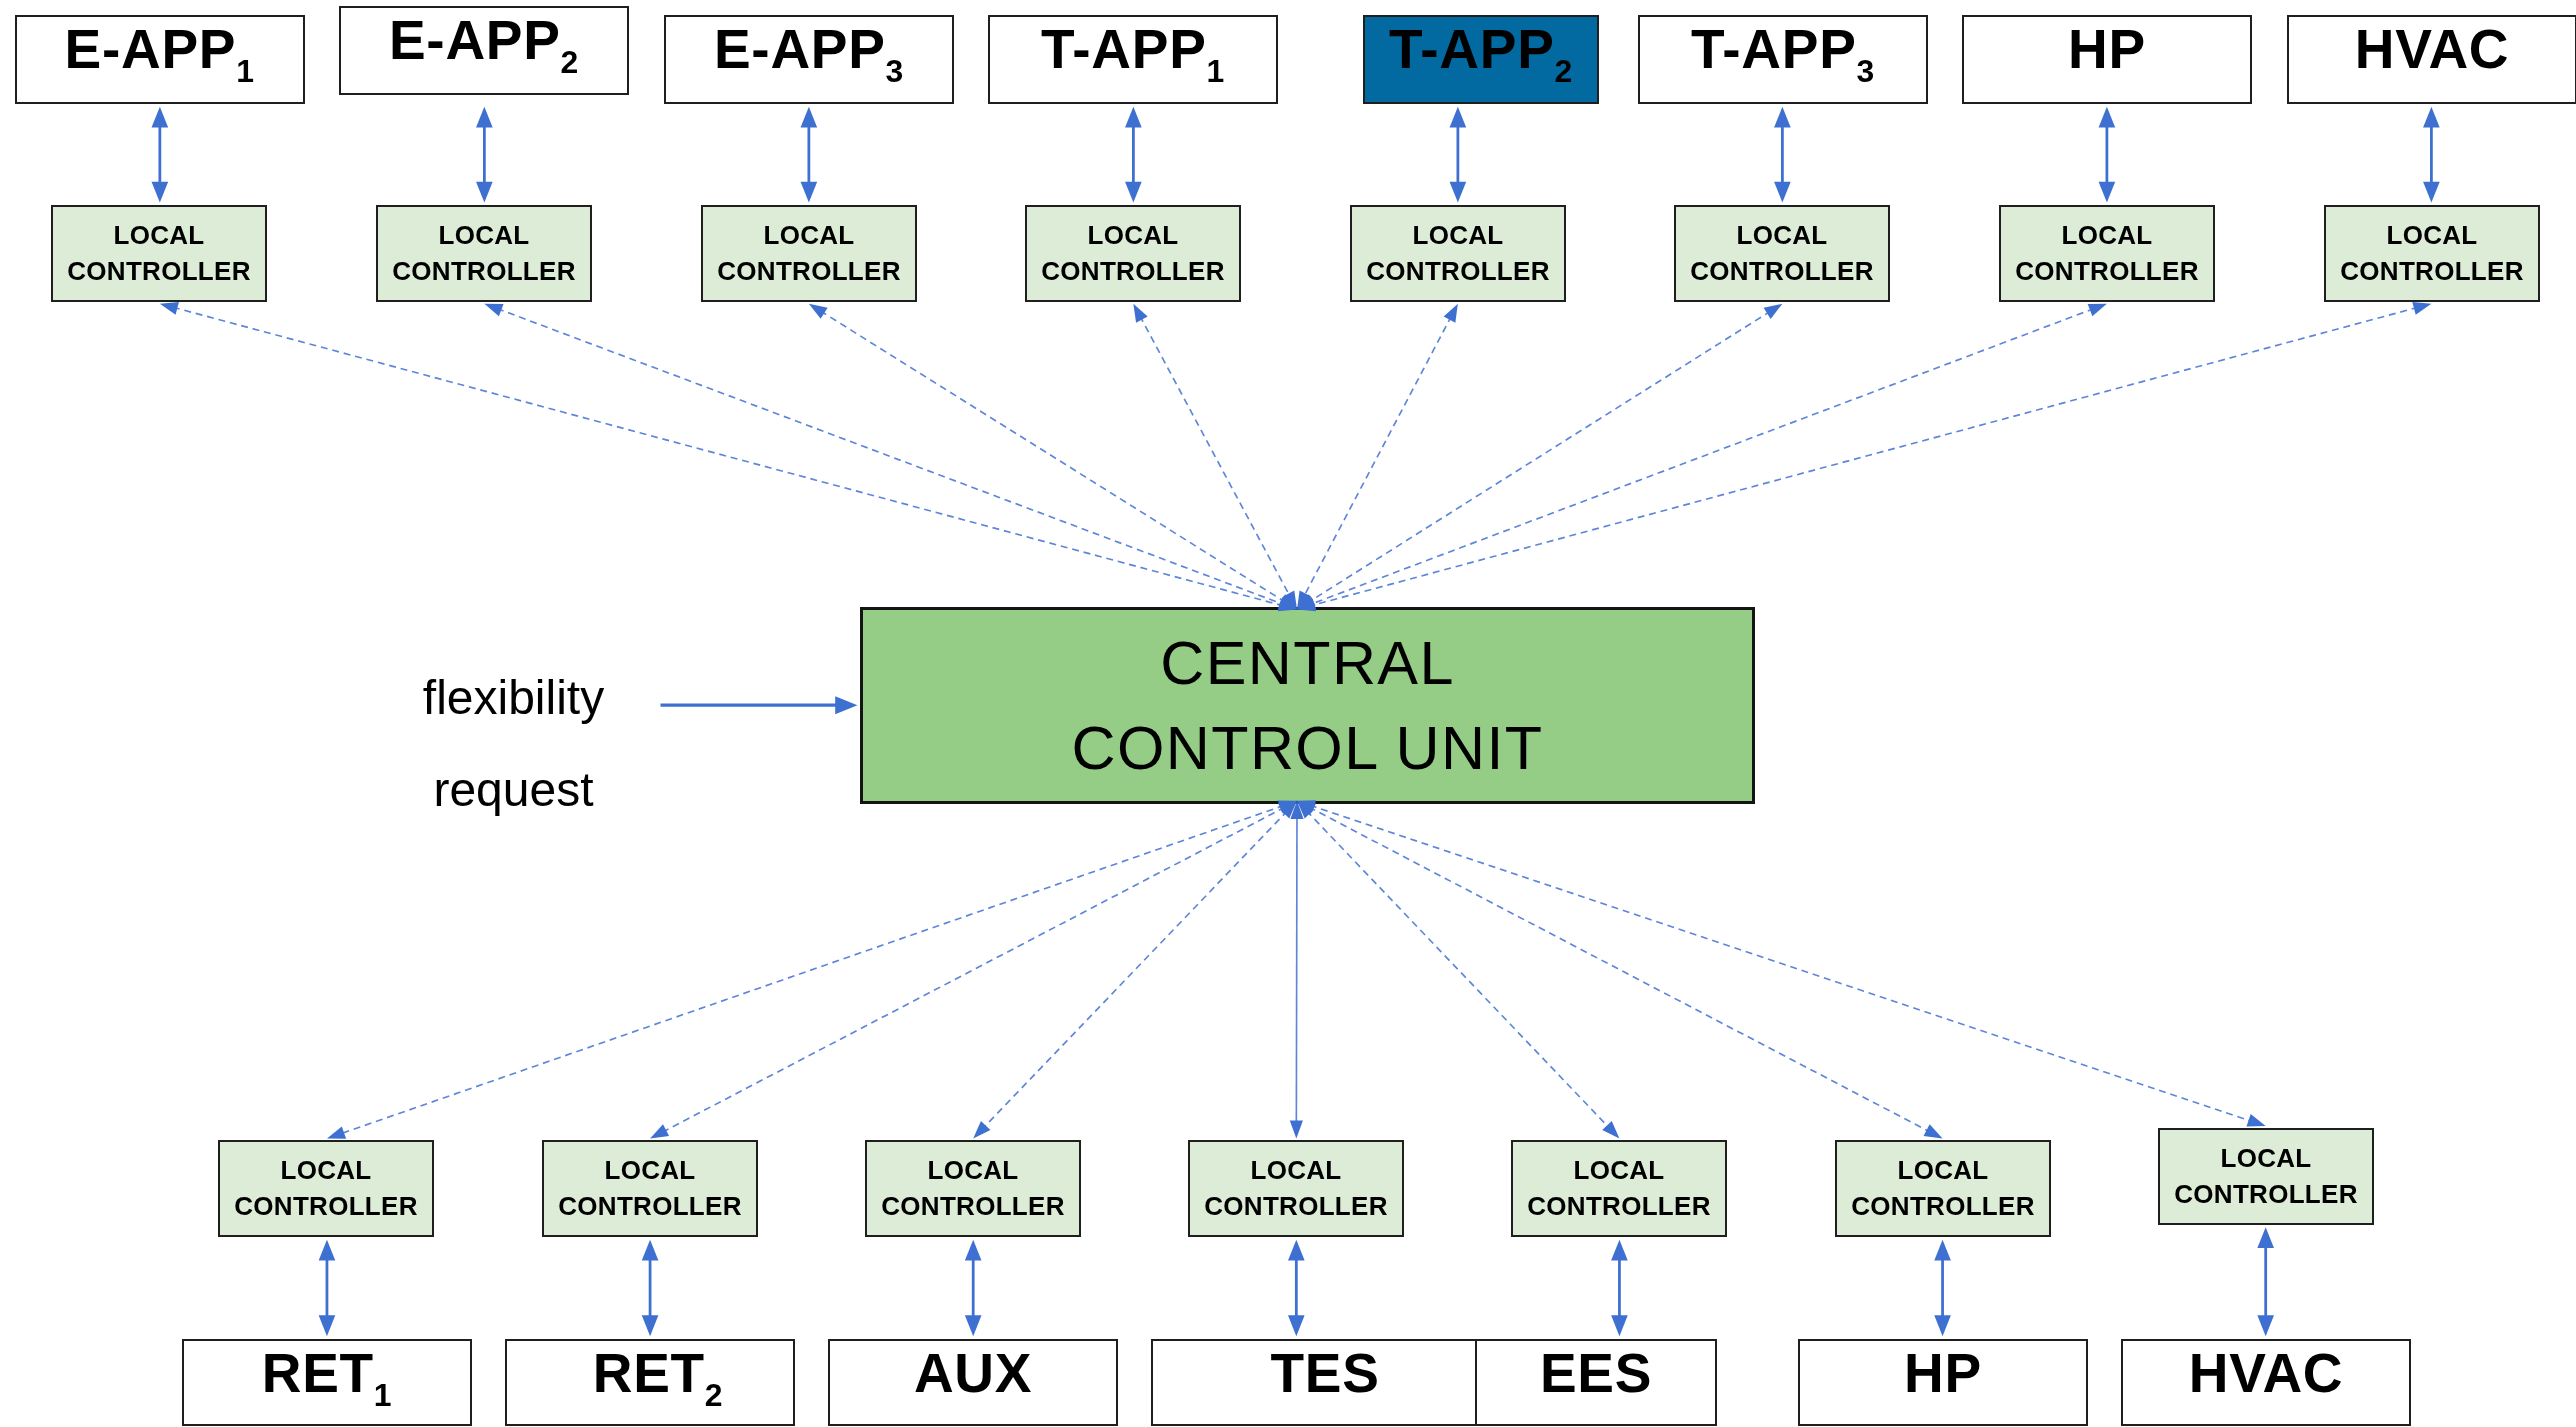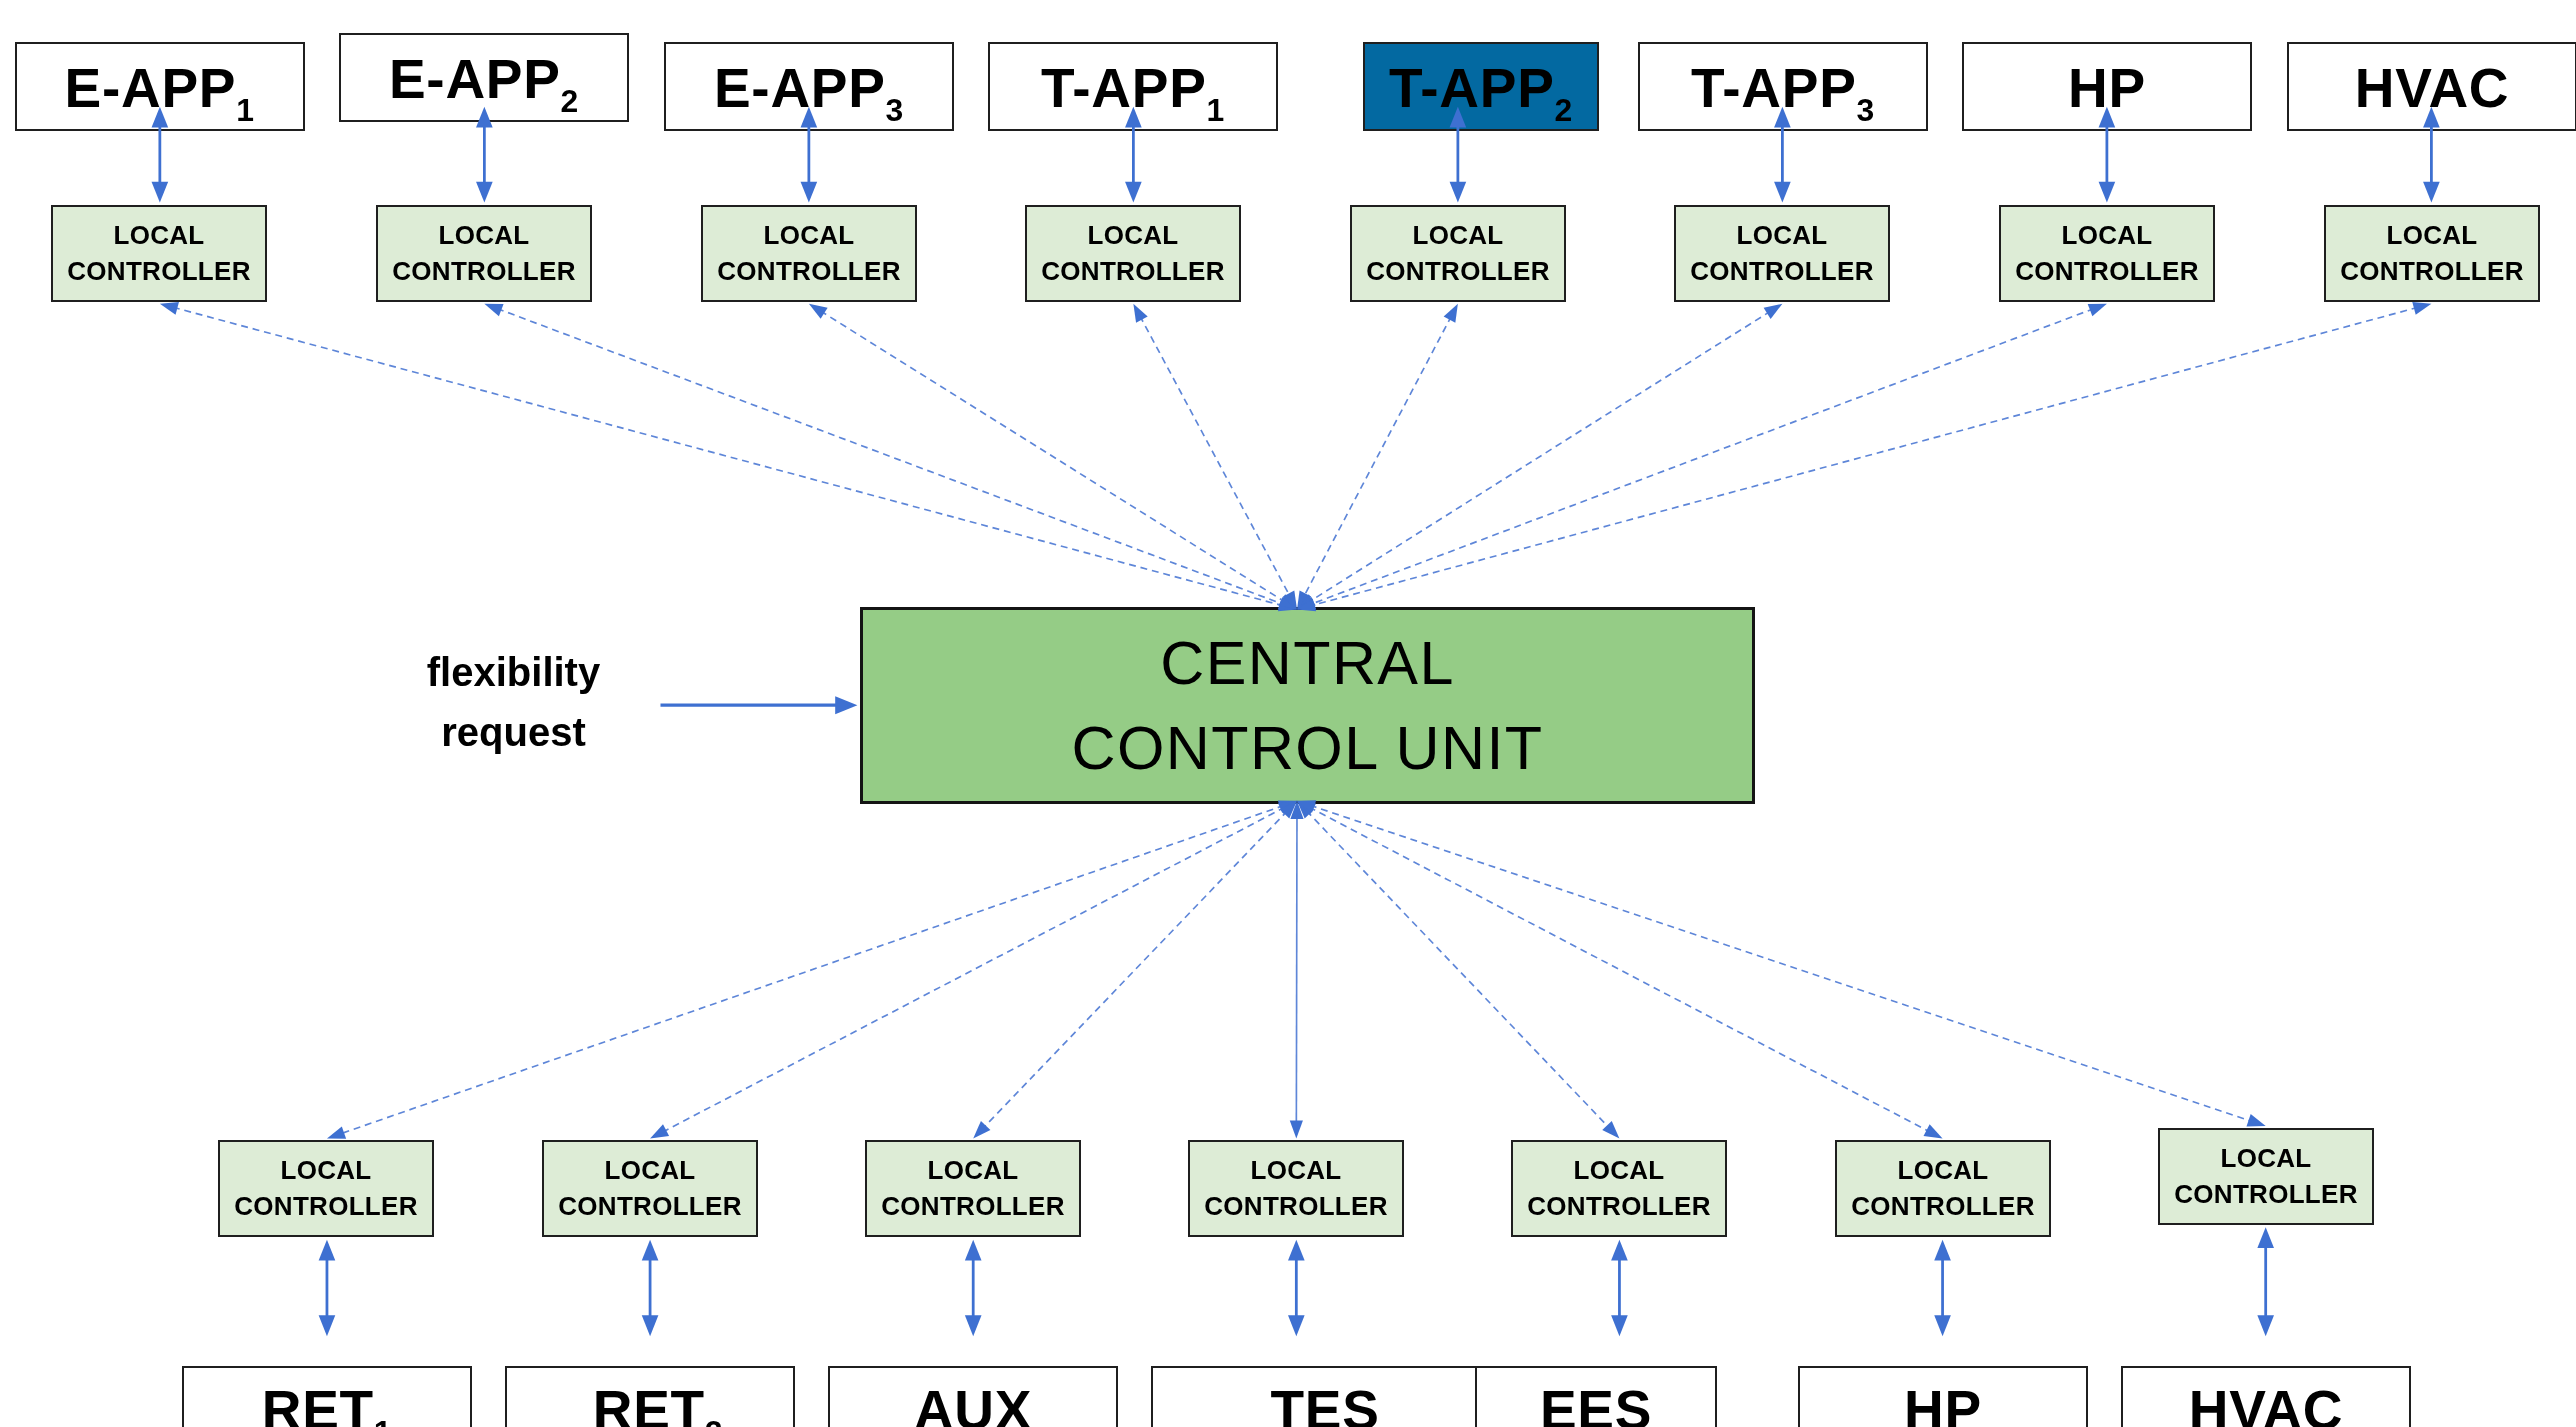--- a/index.html
+++ b/index.html
@@ -7,23 +7,22 @@
     position:relative;
     width:2576px;height:1427px;
     background:#ffffff;
     font-family:"Liberation Sans",sans-serif;
     overflow:hidden;
   }
   .arrow-layer{position:absolute;left:0;top:0;width:2576px;height:1427px;pointer-events:none;z-index:5;}
   .node-box{
     position:absolute;box-sizing:border-box;
     background:#ffffff;border:2.8px solid #1f1f1f;
-    display:flex;align-items:flex-end;justify-content:center;
+    display:flex;align-items:flex-start;justify-content:center;
     z-index:2;
-    margin-top:27px;
   }
   .node-label{font-size:55px;font-weight:700;color:#000;white-space:nowrap;letter-spacing:0.7px;}
   .nsub{font-size:0.58em;vertical-align:-0.45em;}
   .ctrl-box{
     position:absolute;box-sizing:border-box;
     border:2.8px solid #1f1f1f;
     display:flex;flex-direction:column;align-items:center;justify-content:center;
     text-align:right;z-index:2;line-height:1.38;
   }
   .ctrl-line{font-size:26px;font-weight:700;color:#000;letter-spacing:0.3px;}
@@ -32,21 +31,21 @@
     left:860px;top:607px;width:895px;height:197px;
     border:3.5px solid #141414;
     display:flex;flex-direction:column;align-items:center;justify-content:center;
     z-index:2;line-height:1.38;
   }
   .central-line{font-size:61px;font-weight:400;color:#000;letter-spacing:1.4px;white-space:nowrap;}
   .flex-label{
     position:absolute;left:347px;top:642px;width:333px;
     text-align:center;z-index:2;line-height:1.5;
   }
-  .flex-line{font-size:40px;font-weight:700;color:#000;}
+  .flex-line{font-size:48px;font-weight:400;color:#000;margin-top:20px;}
 </style>
 </head>
 <body>
 
 <div class="canvas">
 
   <svg id="arrow-layer" class="arrow-layer" viewBox="0 0 3714 2058">
       <g>
         <line x1="230" y1="176.5" x2="230" y2="269.5" stroke="#3e70d1" stroke-width="4"></line>
         <polygon points="230,292 218,262 242,262" fill="#3e70d1"></polygon>

